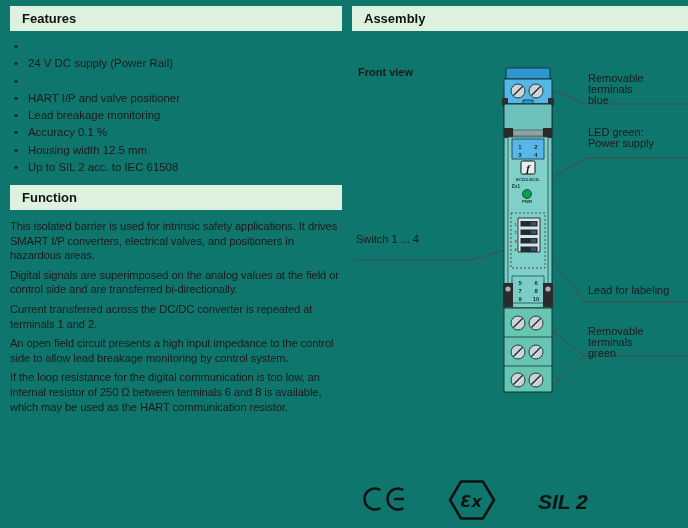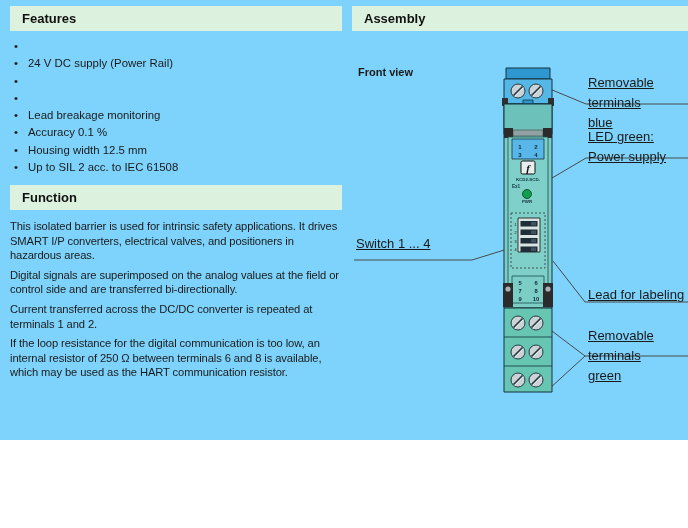--- a/index.html
+++ b/index.html
@@ -1,30 +1,30 @@
 <!DOCTYPE html>
 <html><head>
 <meta charset="utf-8">
 <style>
   html,body{margin:0;padding:0;background:#fff;}
-  .page{position:relative;width:688px;height:440px;background:#7dd3fc;overflow:hidden;
+  .page{position:relative;width:688px;height:528px;background:#0f766e;overflow:hidden;
         font-family:"Liberation Sans",sans-serif;color:#1a1a1a;}
   .col-left{position:absolute;left:10px;top:6px;width:332px;}
   .section-bar{background:#ddf2de;height:25px;line-height:25px;padding-left:12px;
                font-size:13px;font-weight:bold;color:#111;}
   ul.features{margin:9px 0 0 4px;padding:0;list-style:none;}
   ul.features li{font-size:11.4px;line-height:12px;margin:0 0 5.3px 0;display:flex;}
   ul.features .dot{width:14px;flex:0 0 14px;}
   .func-bar{margin-top:12px;}
   .func-text{margin-top:9px;}
   .func-text p{margin:0 0 5px 0;font-size:11.2px;line-height:14.6px;letter-spacing:-0.1px;}
   .bar-right{position:absolute;left:352px;top:6px;width:336px;}
   .front-view{position:absolute;left:358px;top:66px;font-size:11px;font-weight:bold;}
   .figure{position:absolute;left:352px;top:40px;width:336px;height:488px;}
-  .callout{position:absolute;font-size:13px;line-height:20px;white-space:pre-line;color:#1a1a1a;text-decoration:underline;}
+  .callout{position:absolute;font-size:11px;line-height:11px;white-space:pre-line;color:#1a1a1a;}
   .co-blue{left:588px;top:73px;width:100px;}
   .co-led{left:588px;top:127px;width:100px;}
   .co-switch{left:356px;top:234px;width:130px;}
   .co-label{left:588px;top:285px;width:100px;}
   .co-green{left:588px;top:326px;width:100px;}
 </style>
 </head>
 <body>
 
 <div class="page">
@@ -39,20 +39,21 @@
         </li>
       <li>
           <span class="dot">•</span>
           <span>24 V DC supply (Power Rail)</span>
         </li>
       <li>
           <span class="dot">•</span>
         </li>
       <li>
           <span class="dot">•</span>
+          <span>HART I/P and valve positioner</span>
         </li>
       <li>
           <span class="dot">•</span>
           <span>Lead breakage monitoring</span>
         </li>
       <li>
           <span class="dot">•</span>
           <span>Accuracy 0.1 %</span>
         </li>
       <li>
@@ -64,20 +65,21 @@
           <span>Up to SIL 2 acc. to IEC 61508</span>
         </li>
     </ul>
     <div class="section-bar func-bar">
       <span>Function</span>
     </div>
     <div class="func-text">
       <p>This isolated barrier is used for intrinsic safety applications. It drives SMART I/P converters, electrical valves, and positioners in hazardous areas.</p>
       <p>Digital signals are superimposed on the analog values at the field or control side and are transferred bi-directionally.</p>
       <p>Current transferred across the DC/DC converter is repeated at terminals 1 and 2.</p>
+      <p>An open field circuit presents a high input impedance to the control side to allow lead breakage monitoring by control system.</p>
       <p>If the loop resistance for the digital communication is too low, an internal resistor of 250 Ω between terminals 6 and 8 is available, which may be used as the HART communication resistor.</p>
     </div>
   </div>
 
   <div class="bar-right section-bar">
     <span>Assembly</span>
   </div>
   <div class="front-view">Front view</div>
 
   <svg class="figure" viewBox="352 40 336 488">

